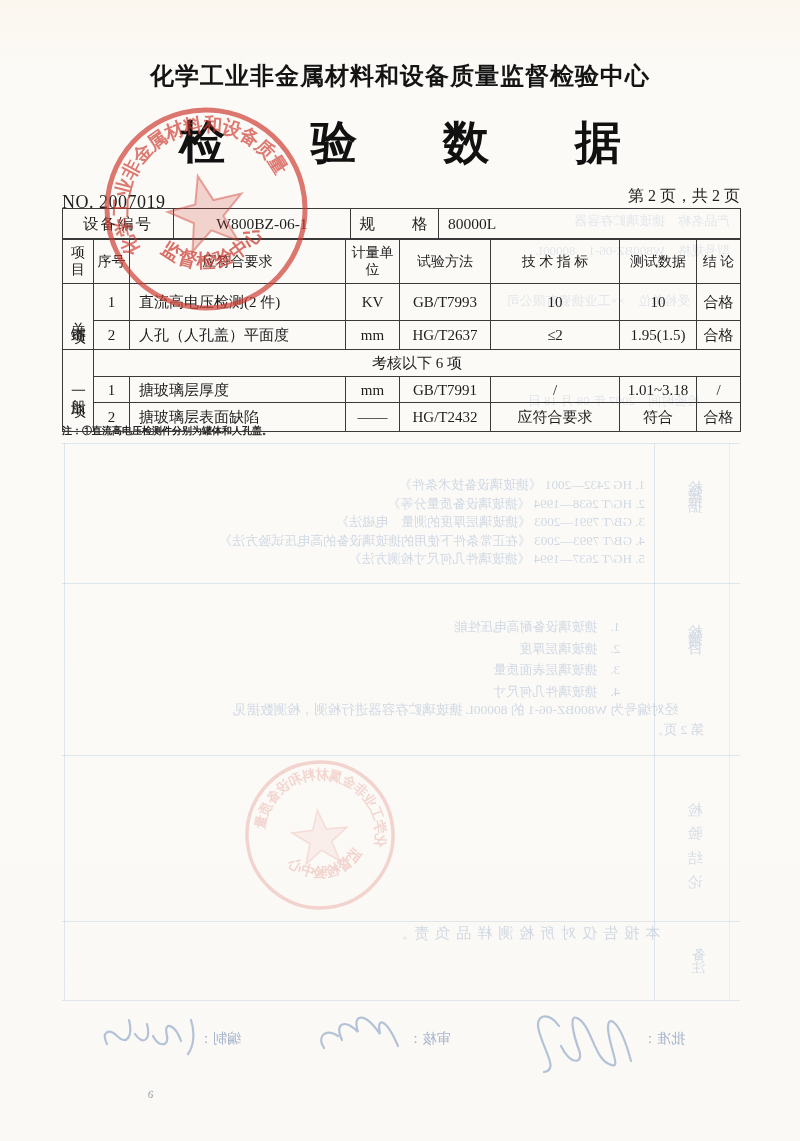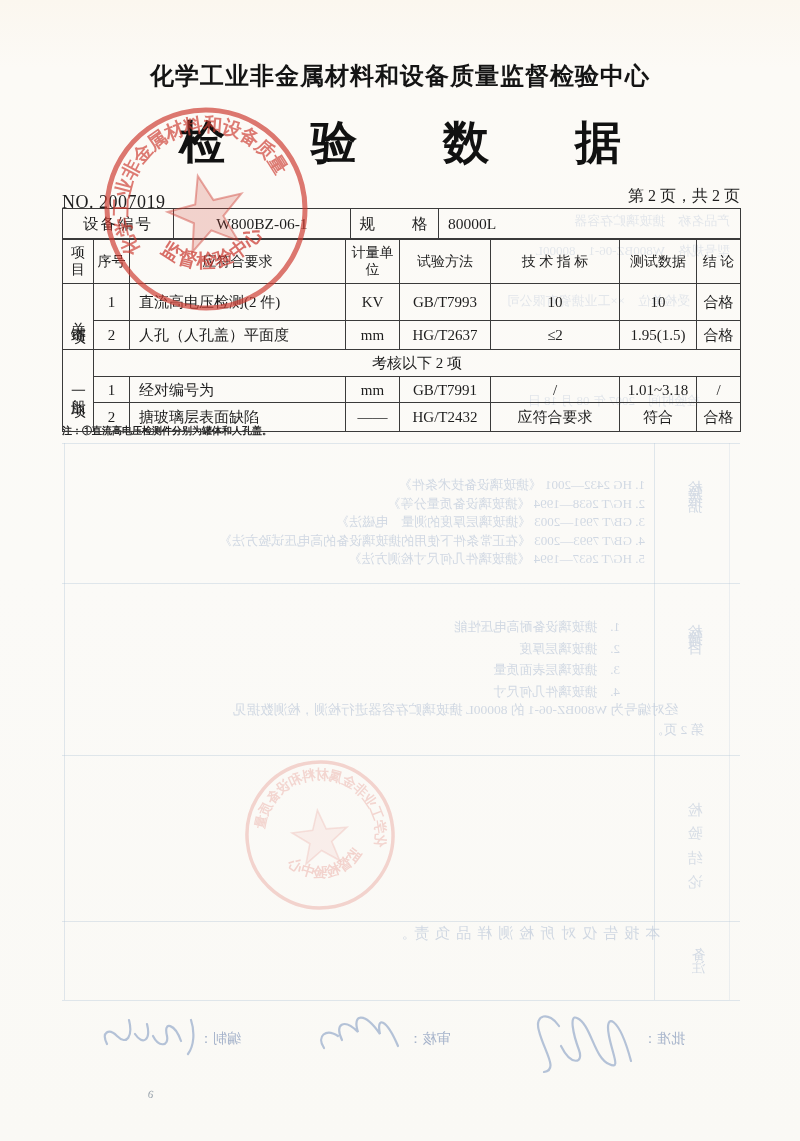--- a/index.html
+++ b/index.html
@@ -118,25 +118,25 @@
       <td>2</td>
       <td class="name-cell">人孔（人孔盖）平面度</td>
       <td>mm</td>
       <td>HG/T2637</td>
       <td>≤2</td>
       <td>1.95(1.5)</td>
       <td>合格</td>
     </tr>
     <tr class="rm">
       <td rowspan="3" class="vlab">一般项</td>
-      <td colspan="7">考核以下 2 项</td>
+      <td colspan="7">考核以下 6 项</td>
     </tr>
     <tr class="r3">
       <td>1</td>
-      <td class="name-cell">经对编号为</td>
+      <td class="name-cell">搪玻璃层厚度</td>
       <td>mm</td>
       <td>GB/T7991</td>
       <td>/</td>
       <td>1.01~3.18</td>
       <td>/</td>
     </tr>
     <tr class="r4">
       <td>2</td>
       <td class="name-cell">搪玻璃层表面缺陷</td>
       <td>——</td>

